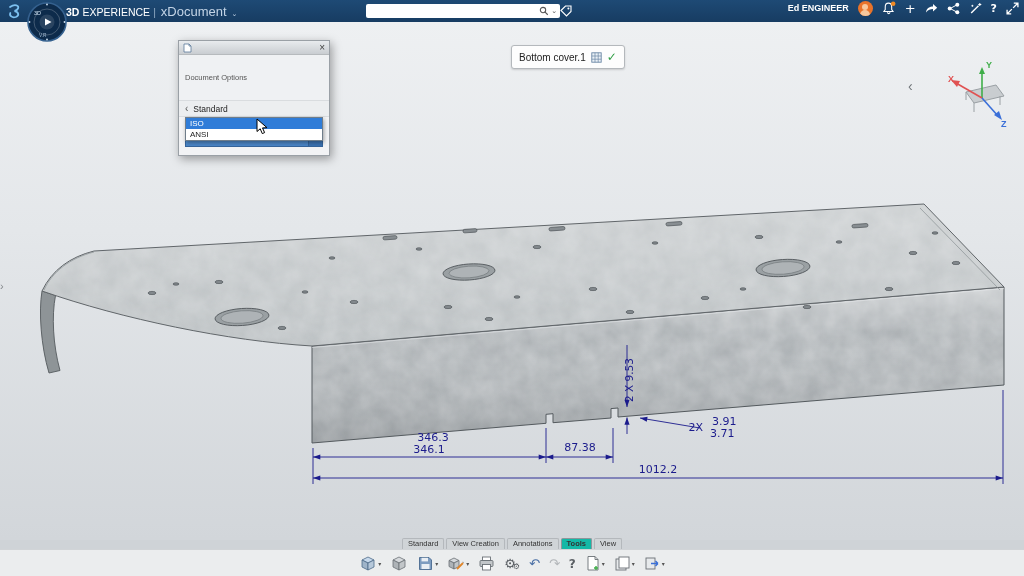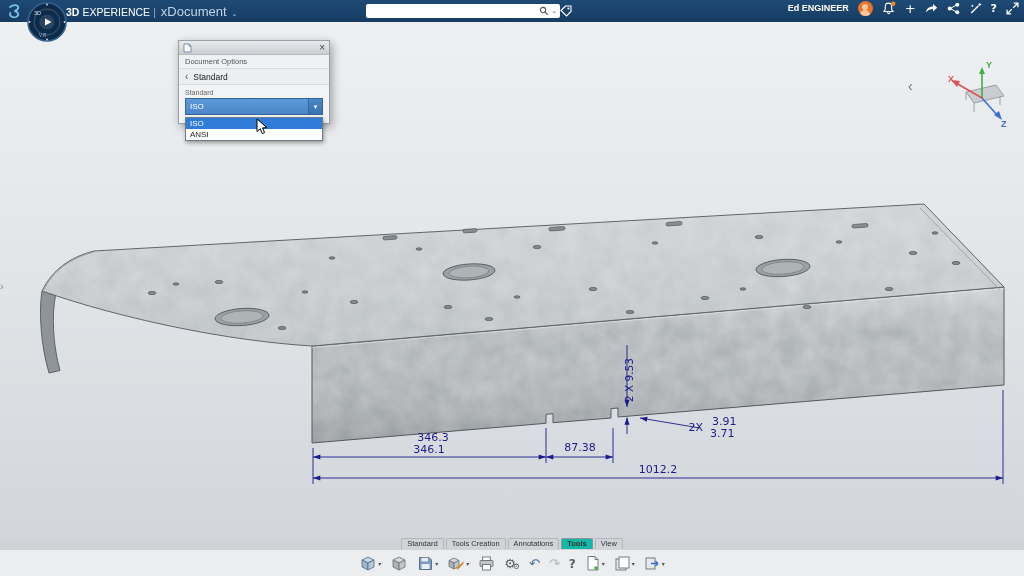--- a/index.html
+++ b/index.html
@@ -34,21 +34,21 @@
 
   
   #compass{left:26px;top:1px;z-index:6;}
 
   
   #dialog{left:178px;top:40px;width:150px;z-index:7;box-shadow:2px 3px 9px rgba(0,0,0,.35);
           border:1px solid #9aa0a6;background:#f2f3f5;font-size:8px;color:#333;}
   #dlg-title{height:13px;background:linear-gradient(180deg,#e8ebee,#c9cdd1);display:flex;align-items:center;
              padding:0 4px;border-bottom:1px solid #b6babd;}
   #dlg-title .x{margin-left:auto;font-size:10px;color:#444;line-height:10px;cursor:pointer;}
-  #dlg-sect{height:13px;line-height:13px;padding:0 6px;font-size:7.5px;color:#555;background:#eff1f3;
+  #dlg-sect{height:13px;line-height:13px;padding:16px 6px;font-size:7.5px;color:#555;background:#eff1f3;
             border-bottom:1px solid #d9dcdf;}
   #dlg-back{height:15px;display:flex;align-items:center;gap:5px;padding:0 6px;background:#eceef0;
             border-bottom:1px solid #d9dcdf;font-size:8.5px;color:#222;}
   #dlg-back .bk{color:#555;font-size:10px;}
   #dlg-body{padding:4px 6px 8px 6px;}
   #dlg-label{font-size:7px;color:#666;margin-bottom:2px;}
   #combo{width:136px;height:15px;background:linear-gradient(180deg,#5e9ad8,#4a86c8);border:1px solid #35659c;
          display:flex;align-items:center;color:#fff;font-size:8px;}
   #combo .val{padding-left:4px;flex:1;}
   #combo .arr{width:13px;height:100%;background:linear-gradient(180deg,#4a86c8,#3a72b2);border-left:1px solid #35659c;
@@ -345,28 +345,36 @@
         <span class="val">ISO</span>
         <span class="arr">▾</span>
       </div>
     </div>
     <div id="ddlist">
       <div class="opt sel">ISO</div>
       <div class="opt">ANSI</div>
     </div>
   </div>
 
+  <div id="badge" class="abs">
+    <span class="lbl">Bottom cover.1</span>
+    <svg width="11" height="11" viewBox="0 0 11 11">
+      <rect x="0.8" y="0.8" width="9.4" height="9.4" fill="#eaf0f6" stroke="#6a87a5" stroke-width="0.9"></rect>
+      <path d="M0.8 4 H10.2 M0.8 7.2 H10.2 M4 0.8 V10.2 M7.2 0.8 V10.2" stroke="#6a87a5" stroke-width="0.7"></path>
+    </svg>
+    <span class="chk">✓</span>
+  </div>
 
   <svg id="cursor" class="abs" width="14" height="18" viewBox="0 0 14 18">
     <path d="M1 1 L1 13.5 L4.2 10.8 L6.3 15.6 L8.6 14.6 L6.5 9.9 L11 9.7 Z" fill="#fff" stroke="#000" stroke-width="1"></path>
   </svg>
 
   <div id="tabs" class="abs">
     <span class="tab">Standard</span>
-    <span class="tab">Tools Creation</span>
+    <span class="tab">View Creation</span>
     <span class="tab">Annotations</span>
     <span class="tab active">Tools</span>
     <span class="tab">View</span>
   </div>
 
   <div id="toolbar" class="abs">
     <button class="tb">
       <svg width="18" height="18" viewBox="0 0 18 18">
         <polygon points="9,2 15,5 9,8 3,5" fill="#c7d9ec" stroke="#4d6a88" stroke-width="0.8"></polygon>
         <polygon points="3,5 9,8 9,15 3,12" fill="#9fb4c9" stroke="#4d6a88" stroke-width="0.8"></polygon>

